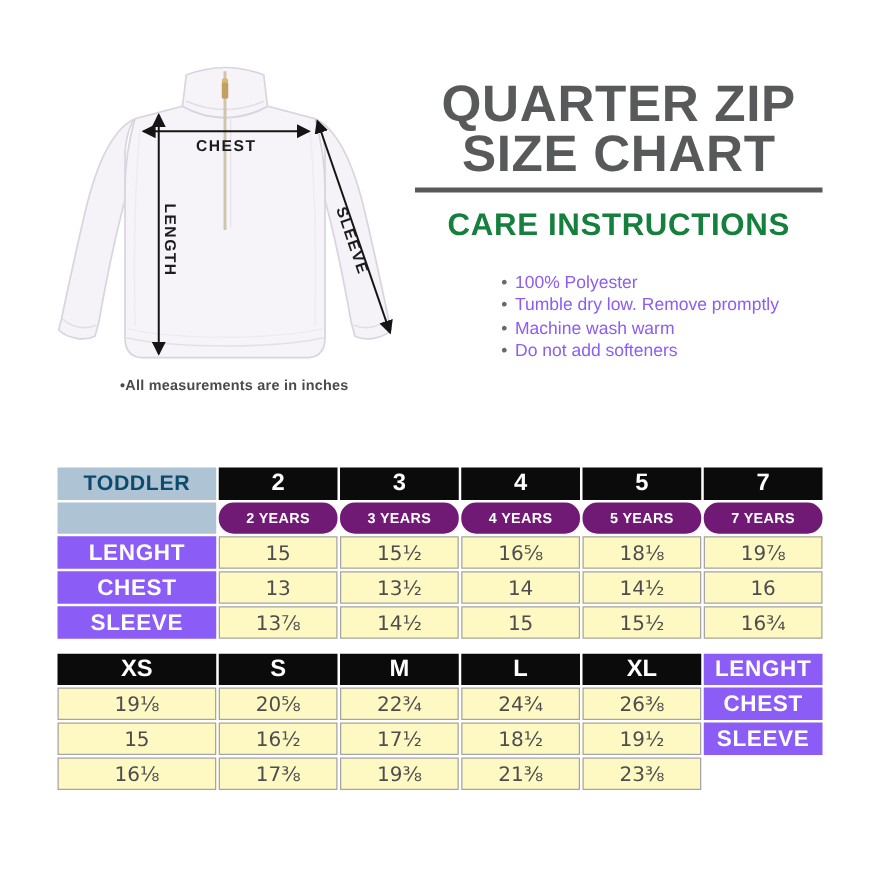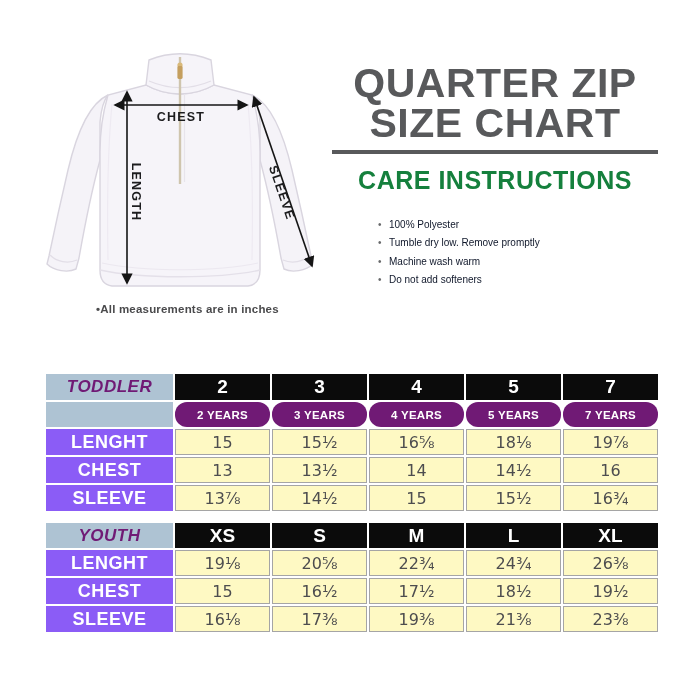--- a/index.html
+++ b/index.html
@@ -22,38 +22,38 @@
     font-weight:bold; color:#58595b; font-size:41px; line-height:0.97;
     letter-spacing:0.5px; white-space:nowrap;
   }
   .title-rule { height:4px; background:#58595b; margin-top:6px; }
   .care-heading {
     margin-top:12px; font-weight:bold; color:#15803d; font-size:25px;
     letter-spacing:0.5px; white-space:nowrap;
   }
   .care-list { margin-top:21px; text-align:left; padding-left:57px; list-style:none; }
   .care-item {
-    position:relative; font-size:10px; line-height:18.5px; color:#0f172a;
+    position:relative; font-size:14px; line-height:18.5px; color:#8b5cf6;
     white-space:nowrap;
+    margin-left:23px;
   }
   .care-item::before { content:"•"; position:absolute; left:-11px; color:#68696b; }
 
   
   .size-table {
     position:absolute; left:46px; width:612px;
     display:grid; grid-template-columns:127px repeat(5, 1fr); gap:2px;
   }
   .size-table .cell {
     display:flex; align-items:center; justify-content:center;
     overflow:hidden; white-space:nowrap;
   }
   .cell.group {
-    background:#aec3d3; color:#701a75; font-weight:bold; font-size:17px;
+    background:#aec3d3; color:#0c4a6e; font-weight:bold; font-size:17px;
     letter-spacing:0.5px;
-    font-style:italic;
   }
   .cell.size  { background:#0b0b0b; color:#ffffff; font-weight:bold; font-size:19px; }
   .cell.age   { background:#701a75; color:#ffffff; font-weight:bold; font-size:11.5px; letter-spacing:.3px;border-radius:12px; }
   .cell.rowlabel { background:#8b5cf6; color:#ffffff; font-weight:bold; font-size:18px; letter-spacing:.5px; }
   .cell.data {
     background:#fef9c3; border:1px solid #a5a5a5; color:#4d4d4f;
     font-family:"DejaVu Sans", sans-serif; font-size:16px;
   }
   #toddler-table { top:374px; grid-template-rows:26px 25px 26px 26px 26px; }
   #youth-table   { top:523px; grid-template-rows:25px 26px 26px 26px; }
@@ -147,21 +147,20 @@
 
     <div class="cell rowlabel">SLEEVE</div>
     <div class="cell data">13⅞</div>
     <div class="cell data">14½</div>
     <div class="cell data">15</div>
     <div class="cell data">15½</div>
     <div class="cell data">16¾</div>
   </div>
 
   <div class="size-table" id="youth-table">
-    <div class="cell group">YOUTH</div>
     <div class="cell size">XS</div>
     <div class="cell size">S</div>
     <div class="cell size">M</div>
     <div class="cell size">L</div>
     <div class="cell size">XL</div>
 
     <div class="cell rowlabel">LENGHT</div>
     <div class="cell data">19⅛</div>
     <div class="cell data">20⅝</div>
     <div class="cell data">22¾</div>

